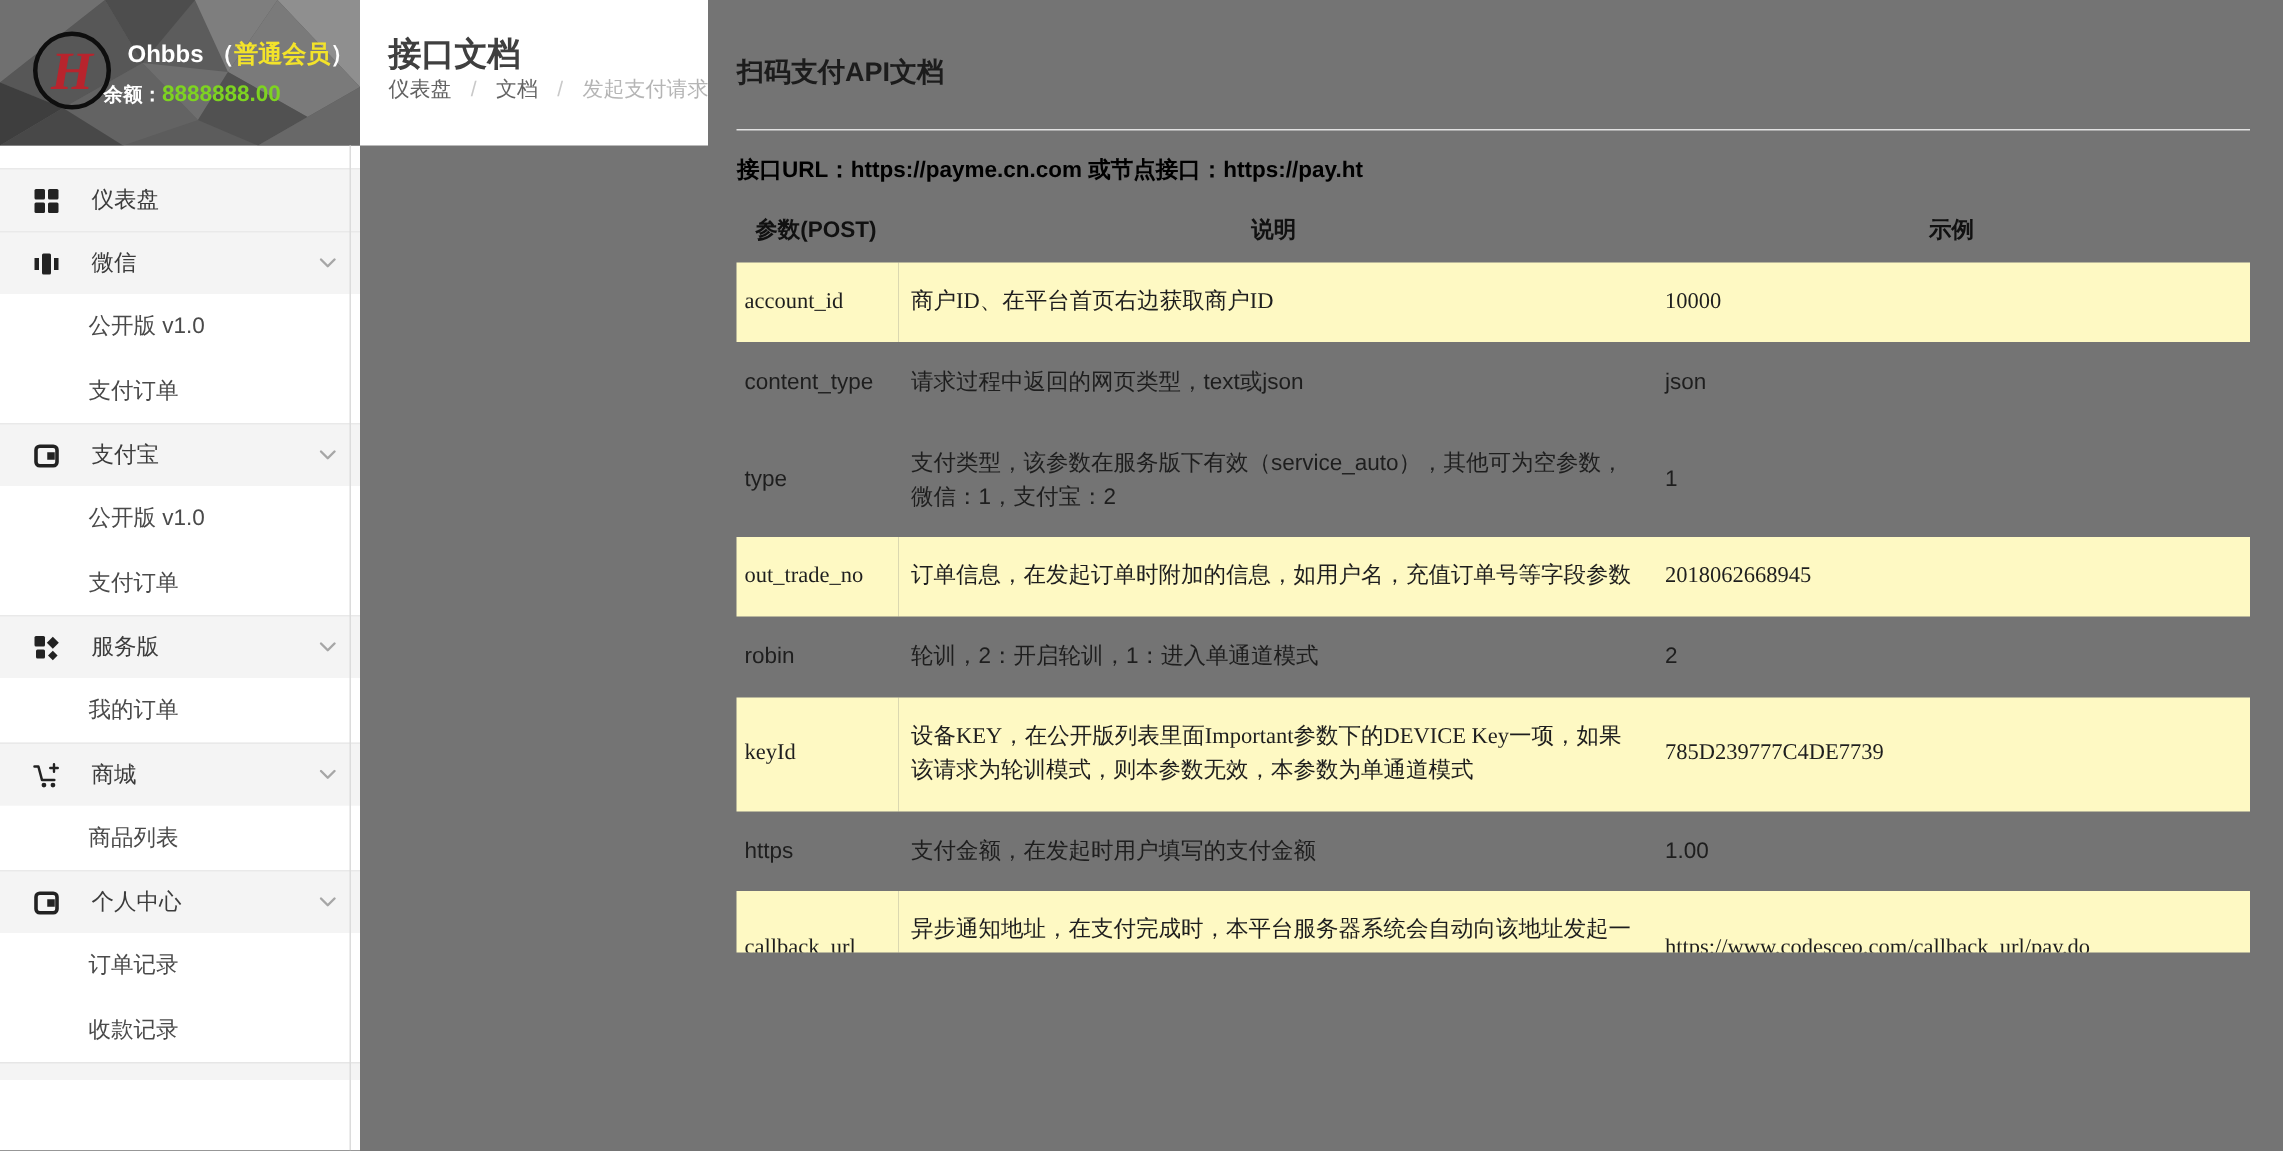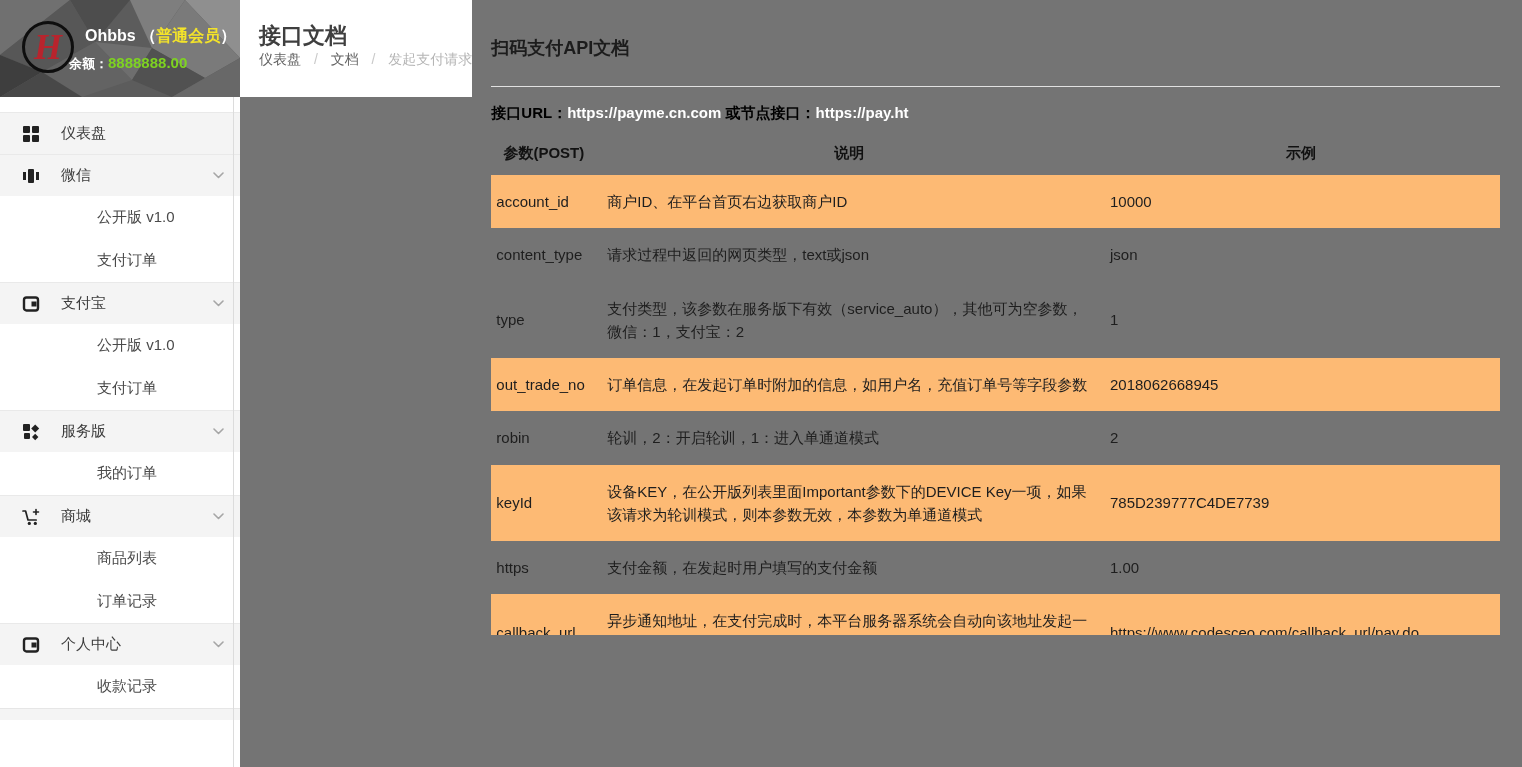--- a/index.html
+++ b/index.html
@@ -24,56 +24,56 @@
   }
   .logo-letter { font-family:"Liberation Serif","DejaVu Serif",serif; font-weight:bold; font-style:italic; font-size:36px; color:#b8242d; line-height:1; }
   .user-line { position:absolute; left:85px; top:26px; font-size:16px; font-weight:bold; color:#fff; white-space:nowrap; }
   .membership { color:#f3e32a; }
   .balance-line { position:absolute; left:69px; top:54px; font-size:13px; font-weight:bold; color:#fff; white-space:nowrap; }
   .balance-value { color:#7ed321; font-size:15px; }
 
   .sidebar-nav { padding-top:15px; background:#fff; }
   .nav-item { height:43px; display:flex; align-items:center; padding:0 16px 0 22px; cursor:pointer; position:relative; }
   .nav-item.parent { background:#f4f4f4; border-top:1px solid #e9e9e9; border-bottom:1px solid #e9e9e9; margin-bottom:-1px; }
-  .nav-item.sub { background:#fff; padding-left:97px; }
+  .nav-item.sub { background:#fff; padding-left:59px; }
   .nav-icon { width:18px; height:18px; margin-right:21px; display:inline-flex; align-items:center; justify-content:center; flex:none; }
   .nav-icon svg { display:block; }
   .nav-label { font-size:15px; color:#3c3c3c; }
   .nav-item.sub .nav-label { color:#4a4a4a; }
   .chevron { margin-left:auto; display:inline-flex; }
   .sidebar-footer { height:12px; background:#f4f4f4; border-top:1px solid #e6e6e6; }
 
   
   .main { flex:1; display:flex; flex-direction:row; height:635px; }
   .page-header { height:97px; min-height:97px; background:#fff; padding-left:19px; }
   .page-title { margin:0; padding-top:21px; font-size:22px; font-weight:600; color:#3f3f3f; }
   .breadcrumb { margin-top:0; font-size:14px; }
   .crumb { color:#636363; text-decoration:none; cursor:pointer; }
   .crumb.current { color:#b5b5b5; cursor:default; }
   .crumb-sep { color:#c9c9c9; margin:0 9px; }
 
   .content { flex:1; background:#747474; padding:0 22px 0 19px; overflow:hidden; }
   .section-title { margin:36px 0 0 0; font-size:18px; font-weight:600; color:#1c1c1c; }
   .section-divider { border:none; border-top:1px solid #ededed; margin:26px 0 0 0; opacity:.9; }
   .api-line { margin:17px 0 0 0; font-size:15px; font-weight:bold; color:#000; }
-  .api-link { color:#ffffff; text-decoration:none; font-weight:bold; cursor:pointer; }
+  .api-link { color:#000000; text-decoration:none; font-weight:bold; cursor:pointer; }
 
   table.param-table { width:100%; border-collapse:collapse; margin-top:13px; table-layout:fixed; }
   .param-table th {
     text-align:center; font-size:15px; font-weight:bold; color:#111;
     padding:8px 8px 12px 5px;
   }
   .param-table th.col-param { width:108px; }
   .param-table th.col-example { width:398px; padding-left:8px; }
   .param-table td {
     font-size:15px; color:#1e1e1e; line-height:1.55;
     padding:15px 8px 15px 5px; vertical-align:middle; word-wrap:break-word;
   }
   .param-table td.cell-desc, .param-table td.cell-example { padding-left:8px; }
-  .param-table tbody tr.odd { background:#fdba74; }
+  .param-table tbody tr.odd { background:#fef9c3;font-family:Liberation Serif, serif; }
 </style>
 </head>
 <body>
 
 <div class="app">
 
   <aside class="sidebar">
     <div class="sidebar-header">
       <svg class="poly" viewBox="0 0 240 97" preserveAspectRatio="none" width="240" height="97">
         <rect x="0" y="0" width="240" height="97" fill="#5c5c5c"></rect>
@@ -181,36 +181,36 @@
     <span class="nav-label">商城</span>
     <span class="chevron">
       <svg width="11" height="7" viewBox="0 0 11 7">
               <polyline points="1,1 5.5,5.5 10,1" fill="none" stroke="#a6a6a6" stroke-width="1.6" stroke-linecap="round" stroke-linejoin="round"></polyline>
             </svg>
     </span>
   </div>
         <div class="nav-item sub">
     <span class="nav-label">商品列表</span>
   </div>
-        <div class="nav-item sub">
-    <span class="nav-label">订单记录</span>
-  </div>
         <div class="nav-item parent">
     <span class="nav-icon">
             <svg width="18" height="18" viewBox="0 0 18 18">
               <rect x="2" y="2.5" width="14" height="13" rx="2.5" fill="none" stroke="#222" stroke-width="2.4"></rect>
               <rect x="9.5" y="6.5" width="5" height="5" fill="#222"></rect>
             </svg>
           </span>
     <span class="nav-label">个人中心</span>
     <span class="chevron">
       <svg width="11" height="7" viewBox="0 0 11 7">
               <polyline points="1,1 5.5,5.5 10,1" fill="none" stroke="#a6a6a6" stroke-width="1.6" stroke-linecap="round" stroke-linejoin="round"></polyline>
             </svg>
     </span>
+  </div>
+        <div class="nav-item sub">
+    <span class="nav-label">订单记录</span>
   </div>
         <div class="nav-item sub">
     <span class="nav-label">收款记录</span>
   </div>
       </nav>
     <div class="sidebar-footer"></div>
   </aside>
 
   <main class="main">
     <header class="page-header">

